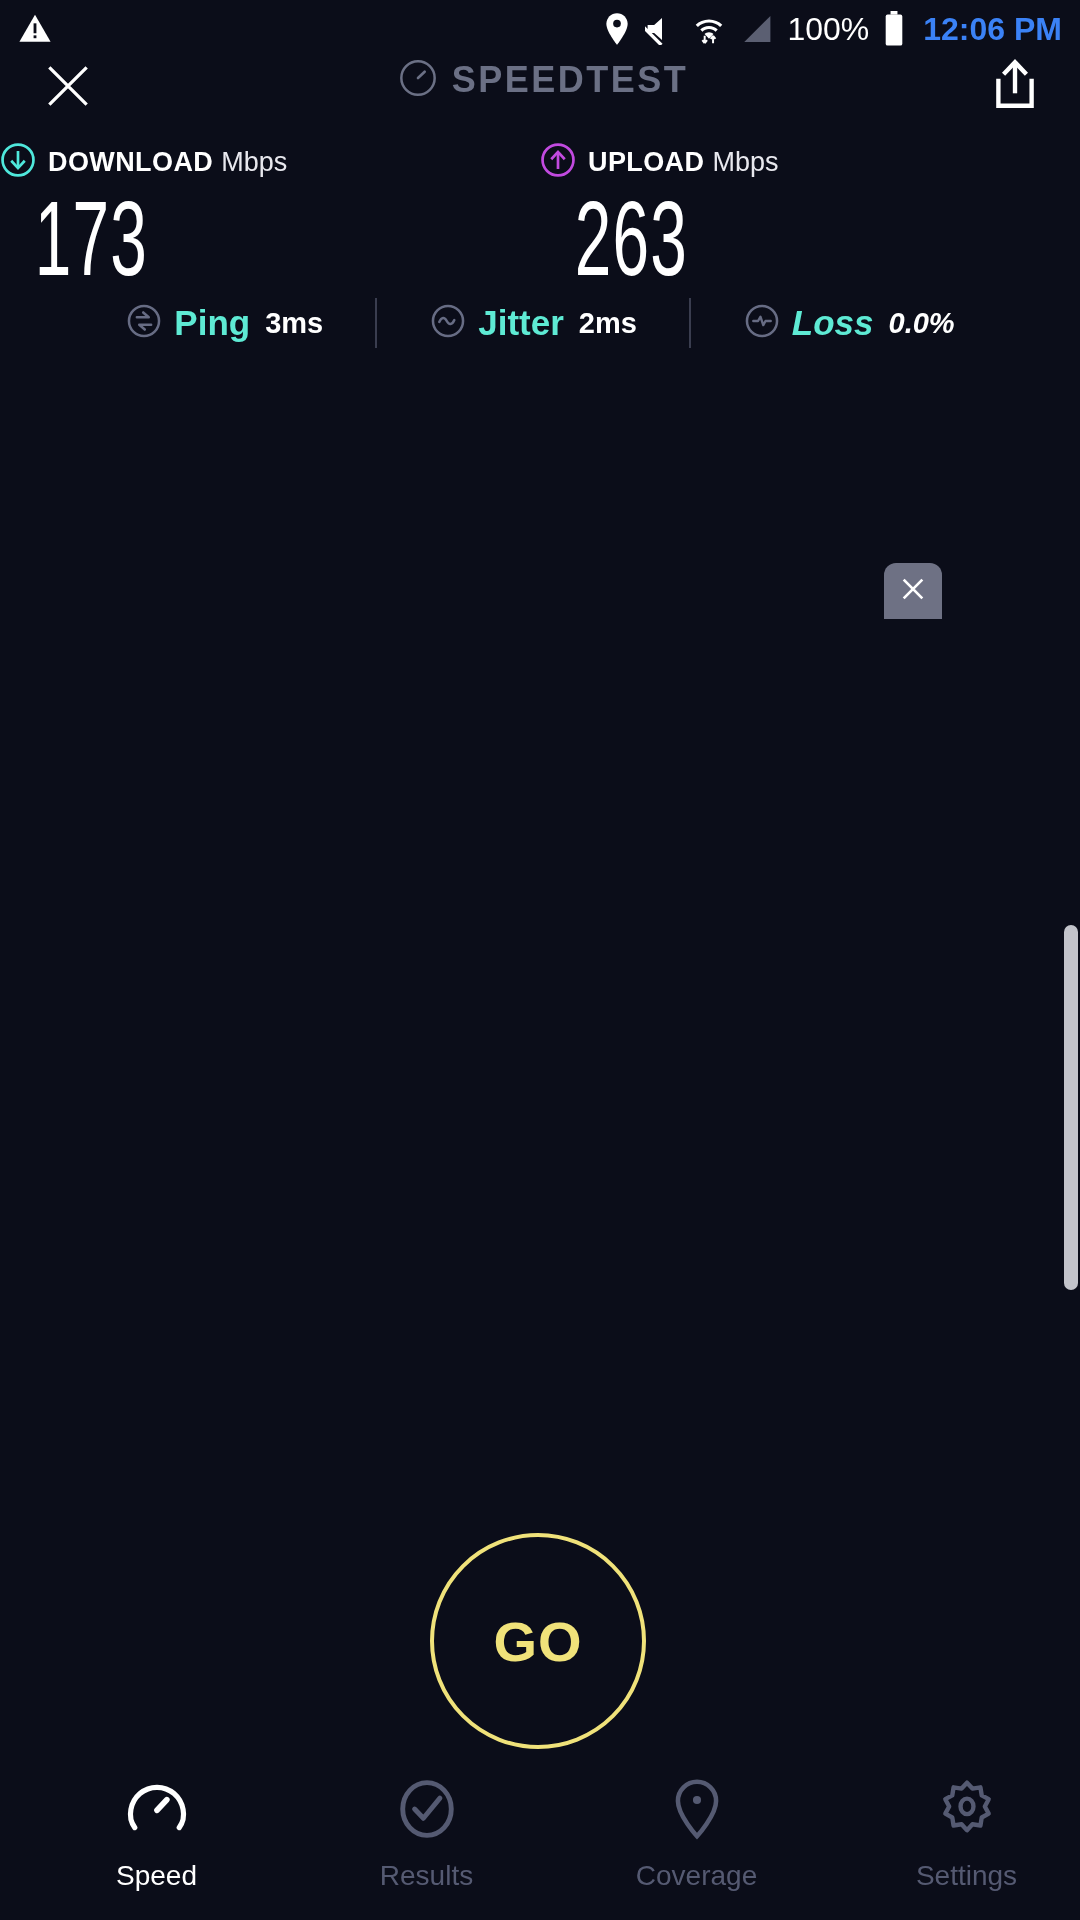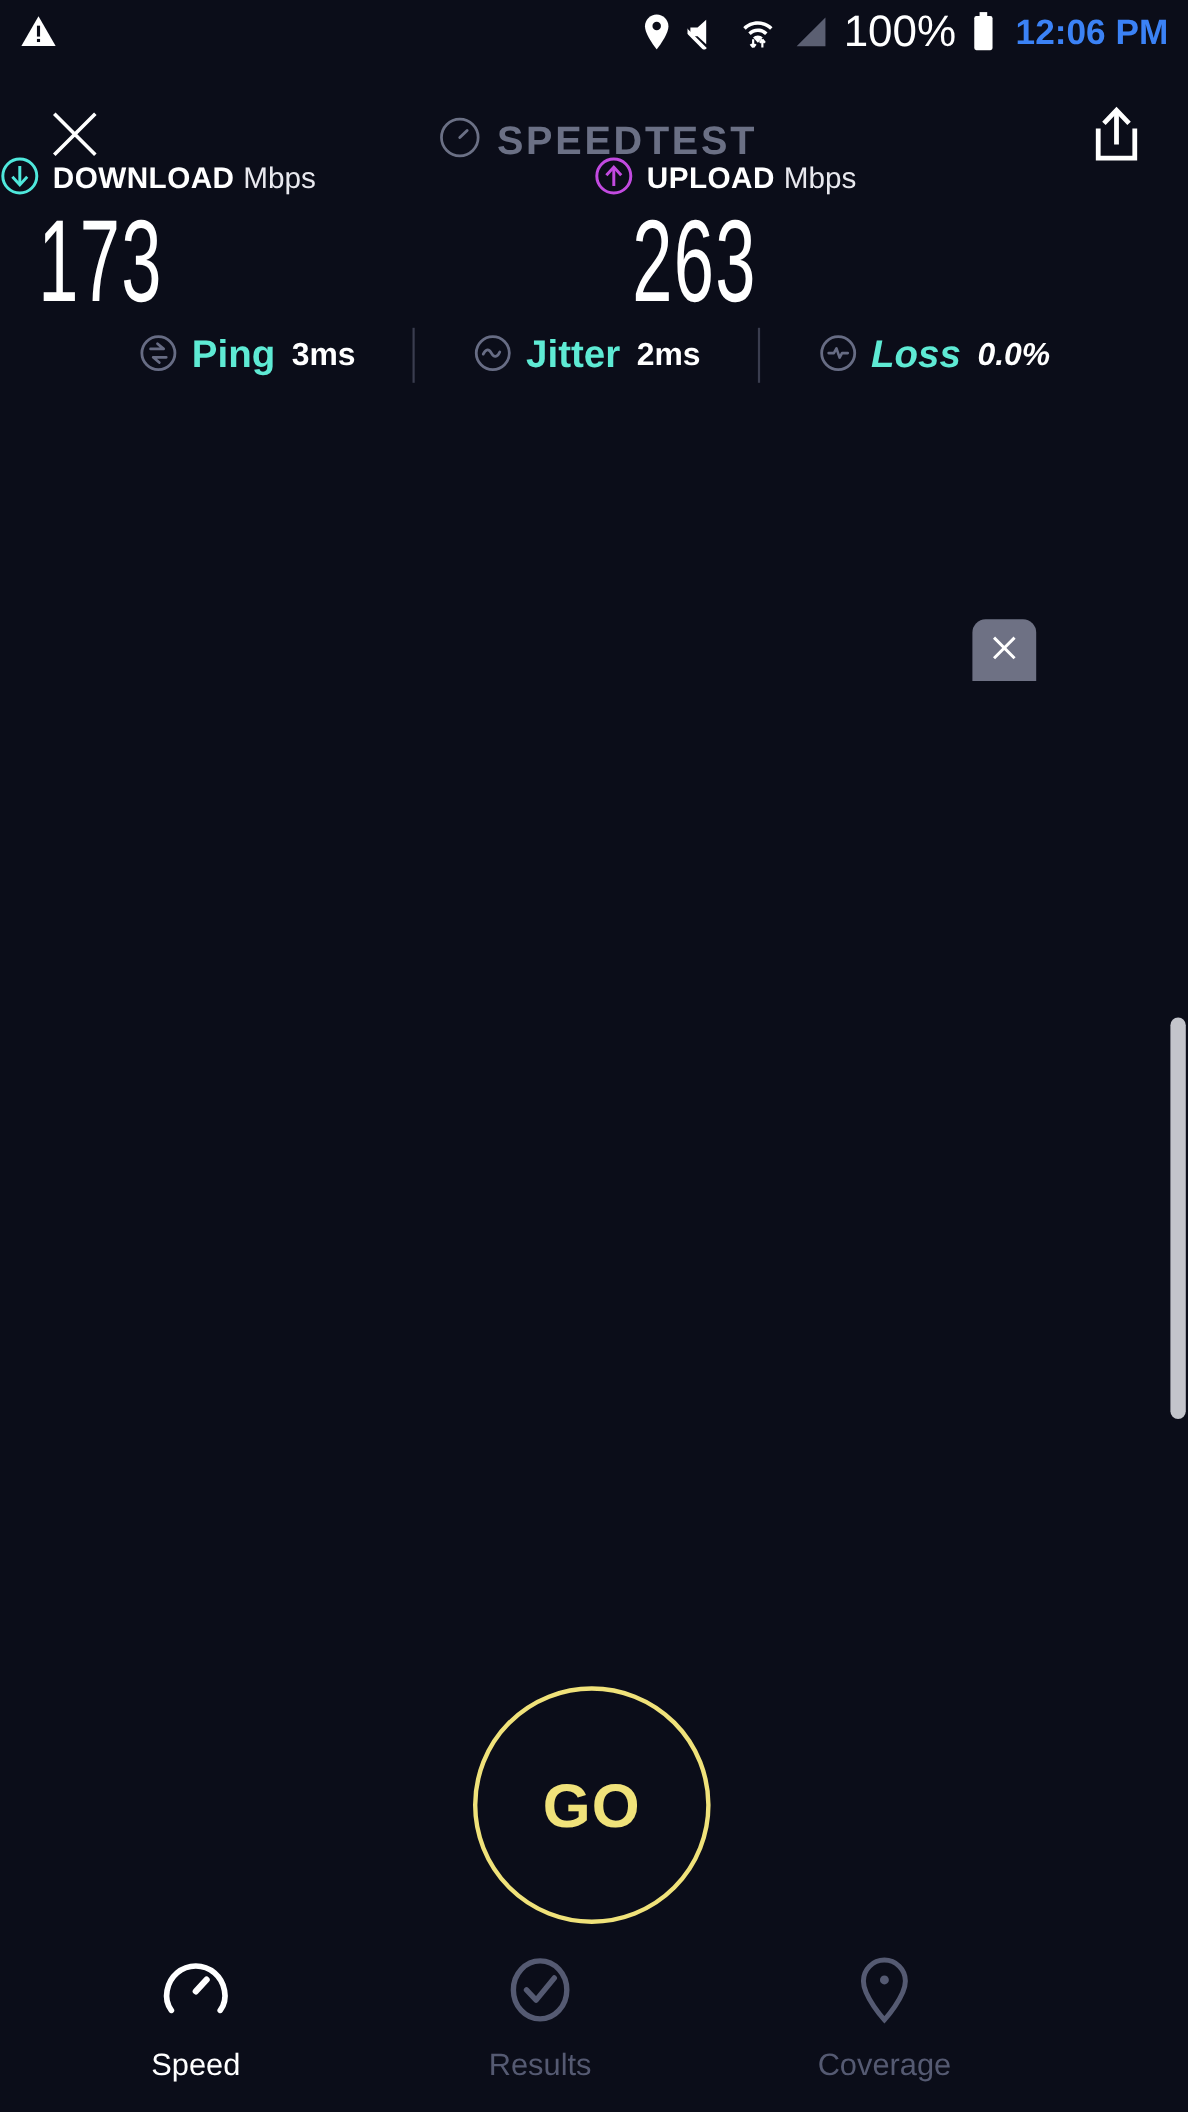--- a/index.html
+++ b/index.html
@@ -19,31 +19,31 @@
   
   #status-bar {
     position:absolute; top:0; left:0; width:1080px; height:58px;
     display:flex; align-items:center; justify-content:space-between;
     padding:0 18px;
   }
   #status-left { display:flex; align-items:center; gap:10px; }
   #status-right { display:flex; align-items:center; gap:14px; }
   .sb-icon { display:flex; align-items:center; justify-content:center; }
   #battery-pct {
-    font-size:40px; font-weight:400; color:#fff; letter-spacing:0px;
+    font-size:32px; font-weight:400; color:#fff; letter-spacing:0px;
     font-family:"Liberation Sans", sans-serif;
   }
   #clock {
     font-size:32px; font-weight:700; color:#3b82f6; margin-left:4px;
   }
 
   
   #app-header {
     position:absolute; top:58px; left:0; width:1080px; height:92px;
-    display:flex; align-items:flex-end; justify-content:space-between;
+    display:flex; align-items:flex-start; justify-content:space-between;
     padding:0 40px;
   }
   #brand { display:flex; align-items:center; gap:14px; }
   #brand-text {
     font-size:36px; font-weight:700; letter-spacing:2.5px; color:#6b7085;
   }
 
   
   #results { position:absolute; top:140px; left:0; width:1080px; }
   #dl-ul-row { display:flex; }
@@ -316,15 +316,24 @@
     <div class="nav-item inactive">
       <span>
         <svg width="62" height="62" viewBox="0 0 24 26">
           <path d="M12 1.6 C7.6 1.6 4 5.2 4 9.6 C4 15.6 12 24.4 12 24.4 C12 24.4 20 15.6 20 9.6 C20 5.2 16.4 1.6 12 1.6 Z" fill="none" stroke="#555a72" stroke-width="1.9"></path>
           <circle cx="12" cy="9.2" r="1.7" fill="#555a72"></circle>
         </svg>
       </span>
       <span class="nav-label">Coverage</span>
     </div>
 
+    <div class="nav-item inactive">
+      <span>
+        <svg width="62" height="62" viewBox="0 0 24 24">
+          <path d="M12 1.8 L14.1 4.1 L17.2 3.6 L17.7 6.7 L20.4 8.2 L18.9 11 L20.4 13.8 L17.7 15.3 L17.2 18.4 L14.1 17.9 L12 20.2 L9.9 17.9 L6.8 18.4 L6.3 15.3 L3.6 13.8 L5.1 11 L3.6 8.2 L6.3 6.7 L6.8 3.6 L9.9 4.1 Z" fill="none" stroke="#555a72" stroke-width="1.7" stroke-linejoin="round"></path>
+          <ellipse cx="12" cy="11" rx="2.5" ry="3" fill="none" stroke="#555a72" stroke-width="1.7"></ellipse>
+        </svg>
+      </span>
+      <span class="nav-label">Settings</span>
+    </div>
   </div>
 
 </div>
 
 </body></html>

